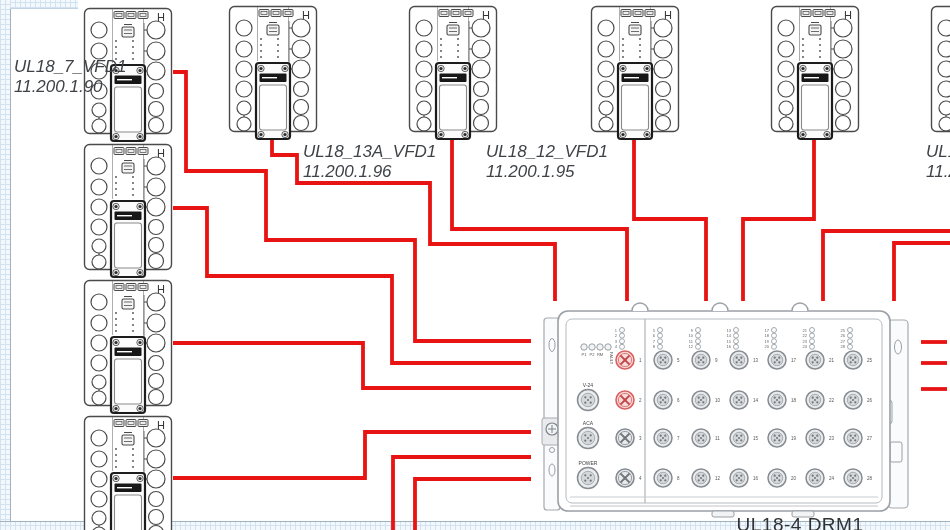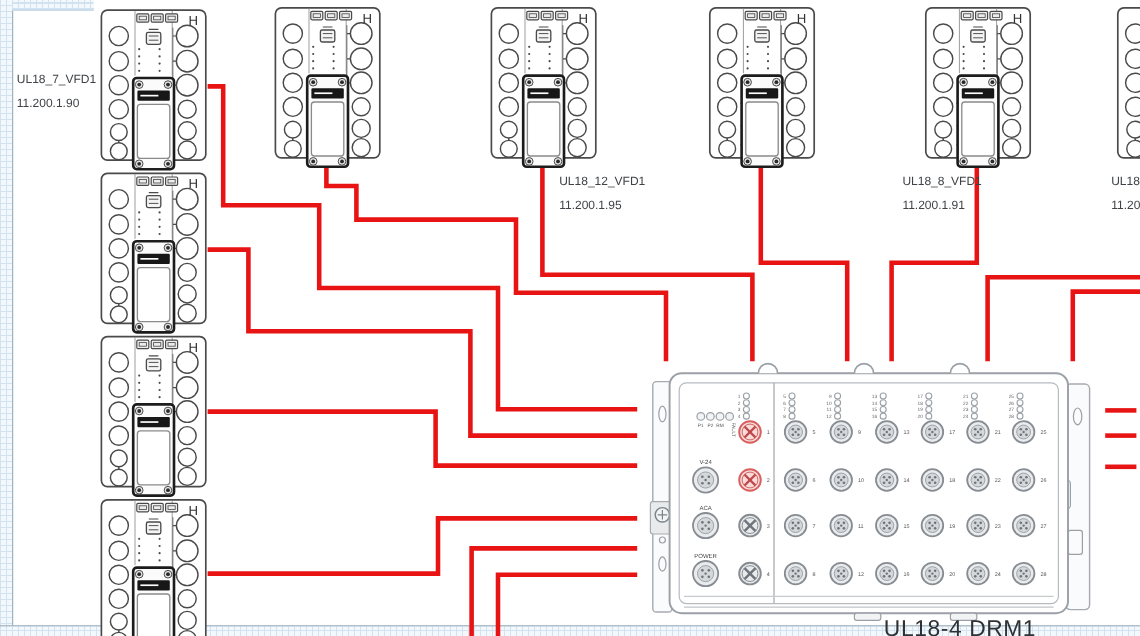--- a/index.html
+++ b/index.html
@@ -9,21 +9,21 @@
     repeating-linear-gradient(0deg,#d2e2f1 0 1px,transparent 1px 5px),
     repeating-linear-gradient(90deg,#d2e2f1 0 1px,transparent 1px 5px),
     repeating-linear-gradient(0deg,#b9d2e8 0 1px,transparent 1px 25px),
     repeating-linear-gradient(90deg,#b9d2e8 0 1px,transparent 1px 25px);}
   #grid-left{left:0;top:0;width:10px;height:530px;border-right:1px solid #9fb2c0;}
   #grid-bottom{left:0;top:521px;width:950px;height:9px;border-top:1px solid #9fb2c0;}
   #grid-corner{left:10px;top:0;width:68px;height:8px;border-bottom:1px solid #c2d4e4;}
   #scene{position:absolute;left:0;top:0;z-index:2;}
   .vfd{position:absolute;width:90px;height:142px;z-index:3;}
   .vfd svg{display:block;}
-  .dev-label{position:absolute;z-index:4;font-size:10px;line-height:20px;color:#3f4246;white-space:nowrap;}
+  .dev-label{position:absolute;z-index:4;font-size:17px;line-height:20px;color:#3f4246;white-space:nowrap;font-style:italic;}
   #drm-label{position:absolute;left:700px;top:514px;width:200px;z-index:5;text-align:center;
              font-size:19px;color:#2f3235;letter-spacing:.5px;}
 </style>
 </head>
 <body>
 
 <div id="canvas">
 
   <div id="grid-left" class="grid"></div>
   <div id="grid-bottom" class="grid"></div>
@@ -952,27 +952,27 @@
         <rect x="31.5" y="68.5" width="27" height="8.5" rx="1" fill="#171717"></rect>
         <rect x="34" y="72" width="15" height="1.4" fill="#ffffff"></rect>
         <rect x="31.5" y="80" width="27" height="45" rx="2.5" fill="#ffffff" stroke="#8a8a8a" stroke-width="1.1"></rect>
       </svg>
     </div>
 
   <div class="dev-label" style="left:14px;top:57px">
     <div>UL18_7_VFD1</div>
     <div>11.200.1.90</div>
   </div>
-  <div class="dev-label" style="left:466px;top:142px">
+  <div class="dev-label" style="left:303px;top:142px">
+    <div>UL18_13A_VFD1</div>
+    <div>11.200.1.96</div>
+  </div>
+  <div class="dev-label" style="left:486px;top:142px">
     <div>UL18_12_VFD1</div>
     <div>11.200.1.95</div>
-  </div>
-  <div class="dev-label" style="left:752px;top:142px">
-    <div>UL18_8_VFD1</div>
-    <div>11.200.1.91</div>
   </div>
   <div class="dev-label" style="left:926px;top:142px">
     <div>UL18</div>
     <div>11.20</div>
   </div>
 
   <div id="drm-label">UL18-4 DRM1</div>
 </div>
 
 </body></html>

